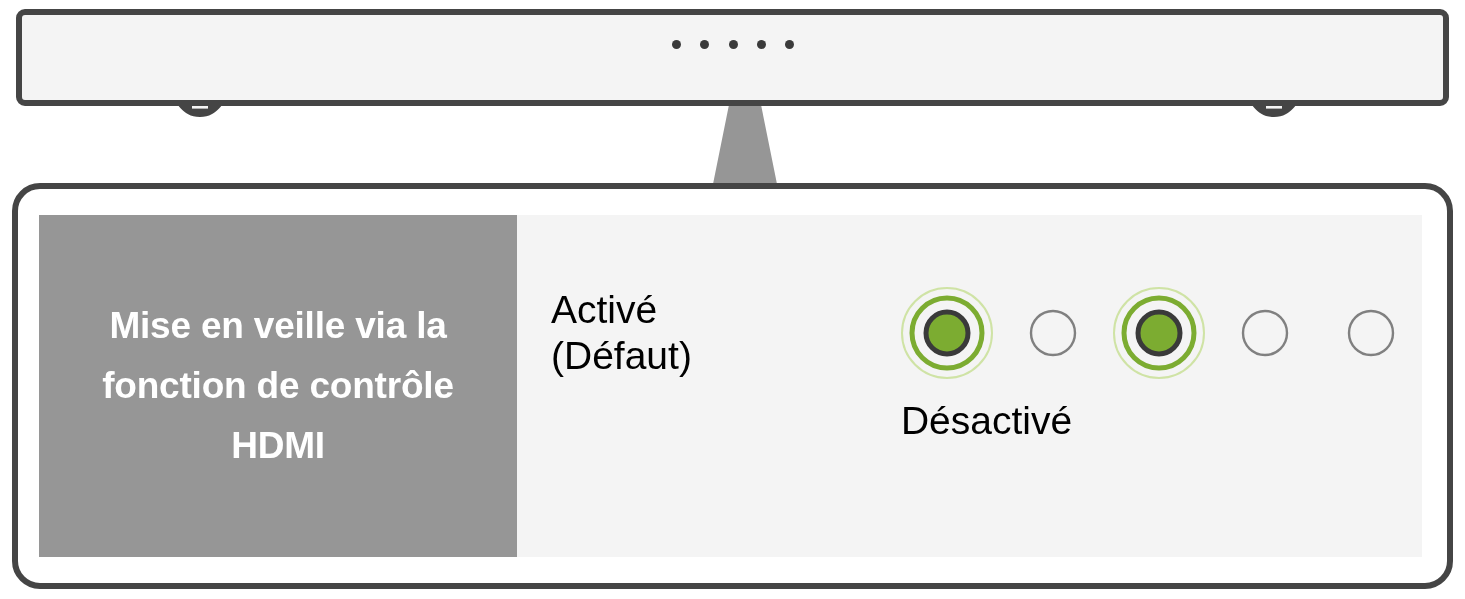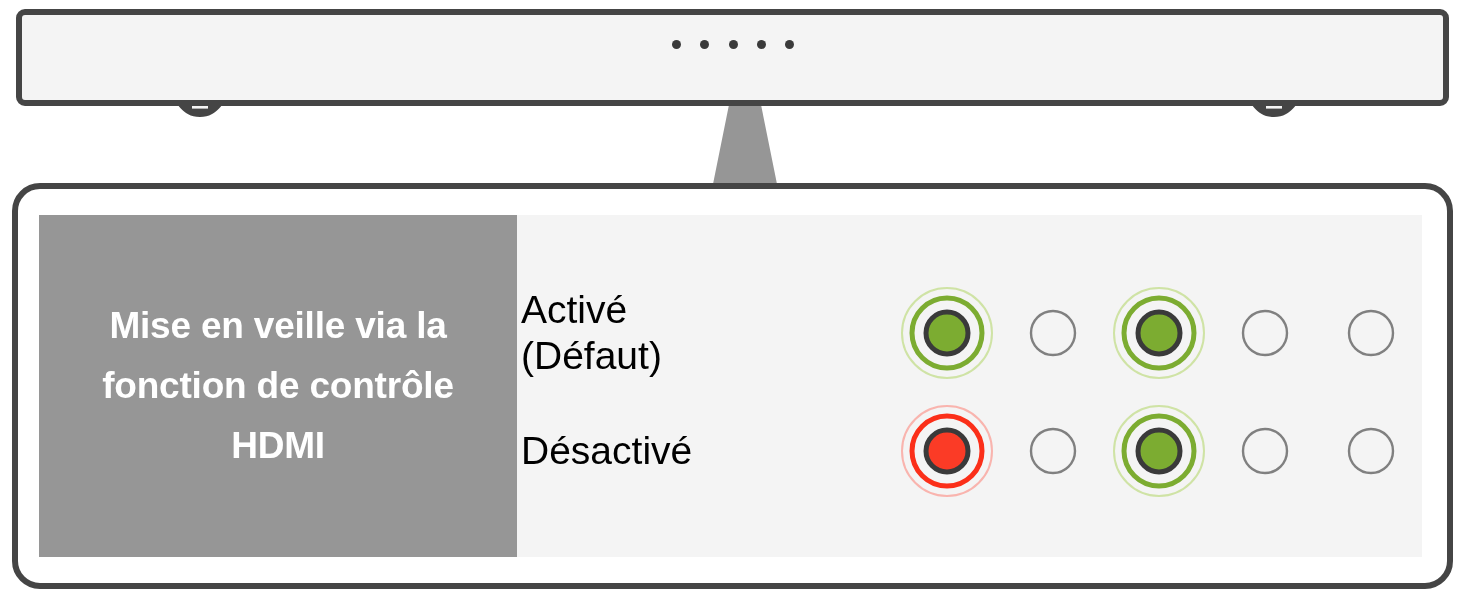--- a/index.html
+++ b/index.html
@@ -122,25 +122,25 @@
 
   .opt-row {
     position: absolute;
     left: 0;
     width: 100%;
     height: 120px;
     display: flex;
     align-items: center;
   }
   .opt-row.row-0 { top: 58px; }
-  .opt-row.row-1 { top: 176px; }
+  .opt-row.row-1 { top: 183px; flex-direction: column; }
 
   .opt-label {
     flex: 0 0 370px;
-    padding-left: 4px;
+    padding-left: 34px;
     box-sizing: border-box;
     color: #000000;
     font-size: 39px;
     line-height: 1.17;
     text-align: left;
     white-space: pre-line;
   }
 
   .led-strip {
     flex: 1 1 auto;

